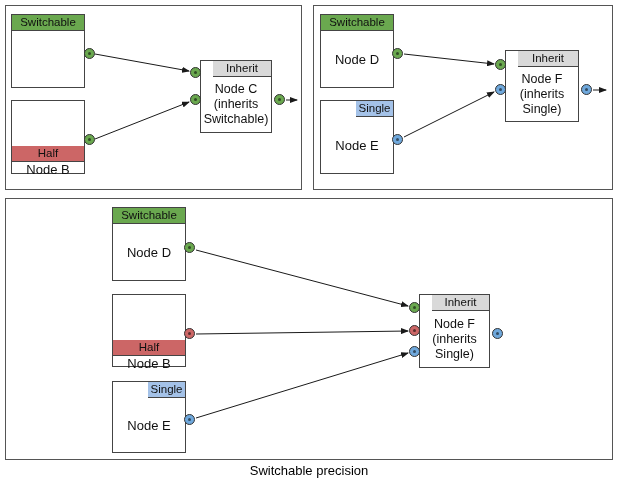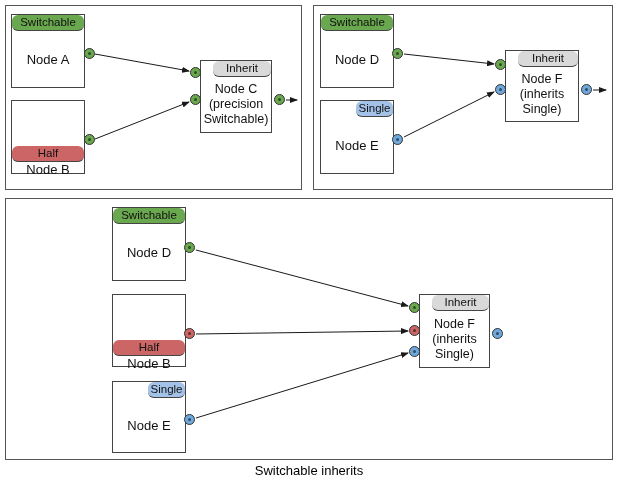--- a/index.html
+++ b/index.html
@@ -11,21 +11,21 @@
     position:absolute;border:1.5px solid var(--c-panel_border,#555);
     background:transparent;box-sizing:border-box;
   }
   .node{
     position:absolute;border:1px solid var(--c-node_border,#444);
     background:#fff;box-sizing:border-box;display:flex;flex-direction:column;
   }
   .node-header{
     height:16px;line-height:15px;font-size:11.5px;text-align:center;
     border-bottom:1px solid var(--c-node_border,#444);box-sizing:border-box;
-    flex:0 0 auto;color:#101010;border-radius:6px;
+    flex:0 0 auto;color:#101010;
   }
   .hdr-switchable{background:var(--c-switchable,#6aa84f);}
   .hdr-half{background:var(--c-half,#cc6666);margin-top:45px;}
   .hdr-single{background:var(--c-single,#a4c2e8);margin-left:35px;}
   .hdr-inherit{background:var(--c-inherit,#d9d9d9);margin-left:12px;}
   .node-body{
     flex:1 1 auto;display:flex;align-items:center;justify-content:center;
     font-size:13px;text-align:center;white-space:pre-line;line-height:15px;
   }
   .node-body.small{font-size:12.5px;}
@@ -69,30 +69,29 @@
     <line x1="404" y1="54" x2="494" y2="64" marker-end="url(#arrowhead)"></line>
     <line x1="404" y1="137" x2="494" y2="92" marker-end="url(#arrowhead)"></line>
     <line x1="593" y1="90" x2="606" y2="90" marker-end="url(#arrowhead)"></line>
     <line x1="196" y1="250" x2="408" y2="306" marker-end="url(#arrowhead)"></line>
     <line x1="196" y1="334" x2="408" y2="331" marker-end="url(#arrowhead)"></line>
     <line x1="196" y1="418" x2="408" y2="353" marker-end="url(#arrowhead)"></line>
   </svg>
 
   <div class="node" style="left:11px;top:14px;width:74px;height:74px">
     <div class="node-header hdr-switchable">Switchable</div>
-    <div class="node-body">Node A</div>
   </div>
   <div class="node" style="left:11px;top:100px;width:74px;height:74px">
     <div class="node-header hdr-half">Half</div>
     <div class="node-body">Node B</div>
   </div>
   <div class="node" style="left:200px;top:60px;width:72px;height:73px">
     <div class="node-header hdr-inherit">Inherit</div>
     <div class="node-body small">Node C
-(precision
+(inherits
 Switchable)</div>
   </div>
   <div class="port port-green" style="left:84px;top:48px"></div>
   <div class="port port-green" style="left:84px;top:134px"></div>
   <div class="port port-green" style="left:190px;top:67px"></div>
   <div class="port port-green" style="left:190px;top:94px"></div>
   <div class="port port-green" style="left:274px;top:94px"></div>
 
   <div class="node" style="left:320px;top:14px;width:74px;height:74px">
     <div class="node-header hdr-switchable">Switchable</div>
@@ -133,14 +132,14 @@
 Single)</div>
   </div>
   <div class="port port-green" style="left:184px;top:242px"></div>
   <div class="port port-red" style="left:184px;top:328px"></div>
   <div class="port port-blue" style="left:184px;top:414px"></div>
   <div class="port port-green" style="left:409px;top:302px"></div>
   <div class="port port-red" style="left:409px;top:325px"></div>
   <div class="port port-blue" style="left:409px;top:346px"></div>
   <div class="port port-blue" style="left:492px;top:328px"></div>
 
-  <div id="caption">Switchable inherits</div>
+  <div id="caption">Switchable precision</div>
 </div>
 
 </body></html>

